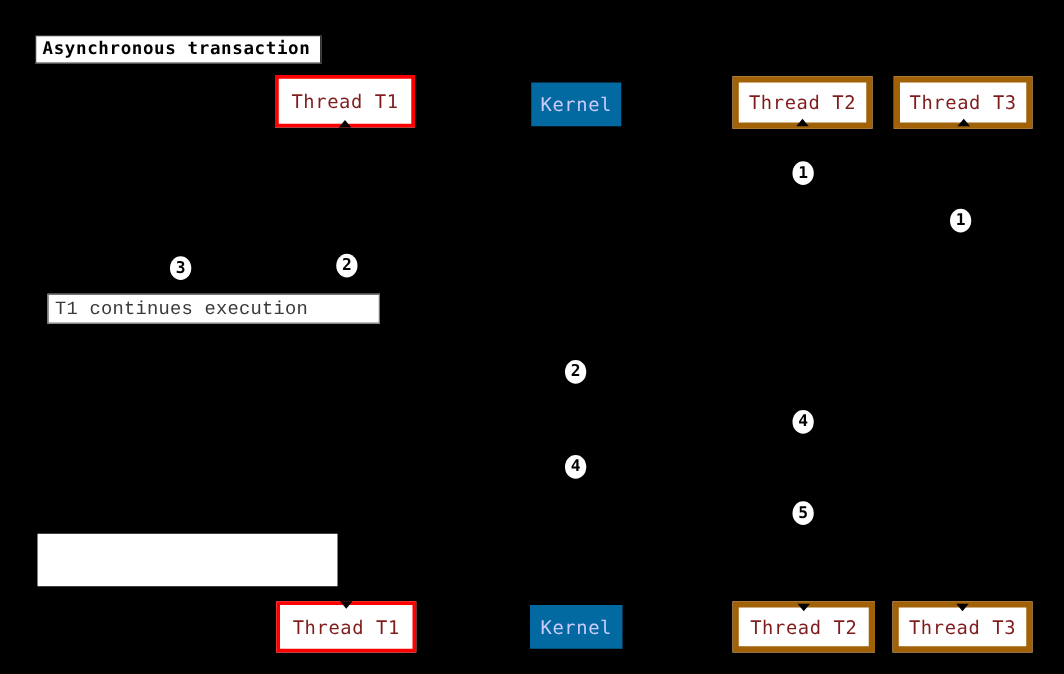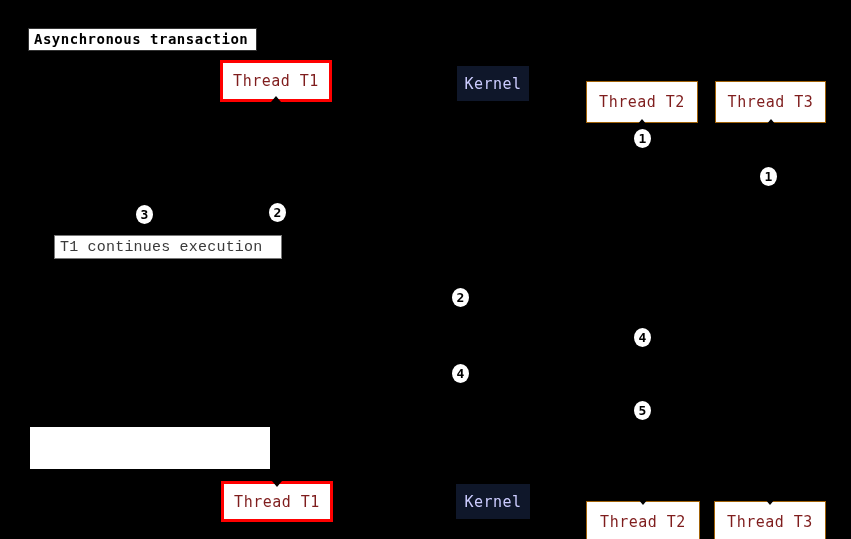--- a/index.html
+++ b/index.html
@@ -12,22 +12,22 @@
     border:1px solid #333333; color:#000000; font-weight:bold;
     font-size:14px; letter-spacing:0.5px; line-height:20px; padding-left:5px;
     white-space:nowrap;
   }
   .pbox {
     position:absolute; box-sizing:border-box; background:#ffffff;
     display:flex; align-items:center; justify-content:center;
     font-size:15px; color:#7f1d1d; letter-spacing:0.5px; white-space:nowrap;
   }
   .pbox.red-border  { border:3px solid #ff0000; }
-  .pbox.blue-border { border:1px solid #a16207;margin-top:20px; }
-  .pbox.blue-fill   { background:#0f172a; color:#ccccff; border:none;margin-left:32px; }
+  .pbox.blue-border { border:5px solid #a16207; }
+  .pbox.blue-fill   { background:#0369a1; color:#ccccff; border:none; }
   .notch {
     position:absolute; width:0; height:0; left:50%; margin-left:-5px;
     border-left:5px solid transparent; border-right:5px solid transparent;
   }
   .notch.bottom { bottom:-3px; border-bottom:6px solid #000000; }
   .notch.top    { top:-3px;    border-top:6px solid #000000; }
   .note {
     position:absolute; box-sizing:border-box; background:#ffffff;
     font-family:"Liberation Mono","DejaVu Sans Mono",monospace;
     font-size:15px; color:#3a3a3a; letter-spacing:0.2px;
@@ -71,21 +71,21 @@
       <div class="pbox blue-border" style="left: 586px; top: 481px; width: 114px; height: 41px;">
         <span>Thread T2</span>
         <div class="notch top"></div>
       </div>
       <div class="pbox blue-border" style="left: 714px; top: 481px; width: 112px; height: 41px;">
         <span>Thread T3</span>
         <div class="notch top"></div>
       </div>
     </div>
   <div id="notes">
-      <div class="note bordered" style="left: 54px; top: 235px; width: 228px; height: 24px;">T1 continues execution</div>
+      <div class="note bordered" style="left: 38px; top: 235px; width: 266px; height: 24px;">T1 continues execution</div>
       <div class="note" style="left: 30px; top: 427px; width: 240px; height: 42px;"></div>
     </div>
   <div id="markers">
       <div class="marker" style="left: 634px; top: 129px;">1</div>
       <div class="marker" style="left: 760px; top: 167px;">1</div>
       <div class="marker" style="left: 136px; top: 205px;">3</div>
       <div class="marker" style="left: 269px; top: 203px;">2</div>
       <div class="marker" style="left: 452px; top: 288px;">2</div>
       <div class="marker" style="left: 634px; top: 328px;">4</div>
       <div class="marker" style="left: 452px; top: 364px;">4</div>

